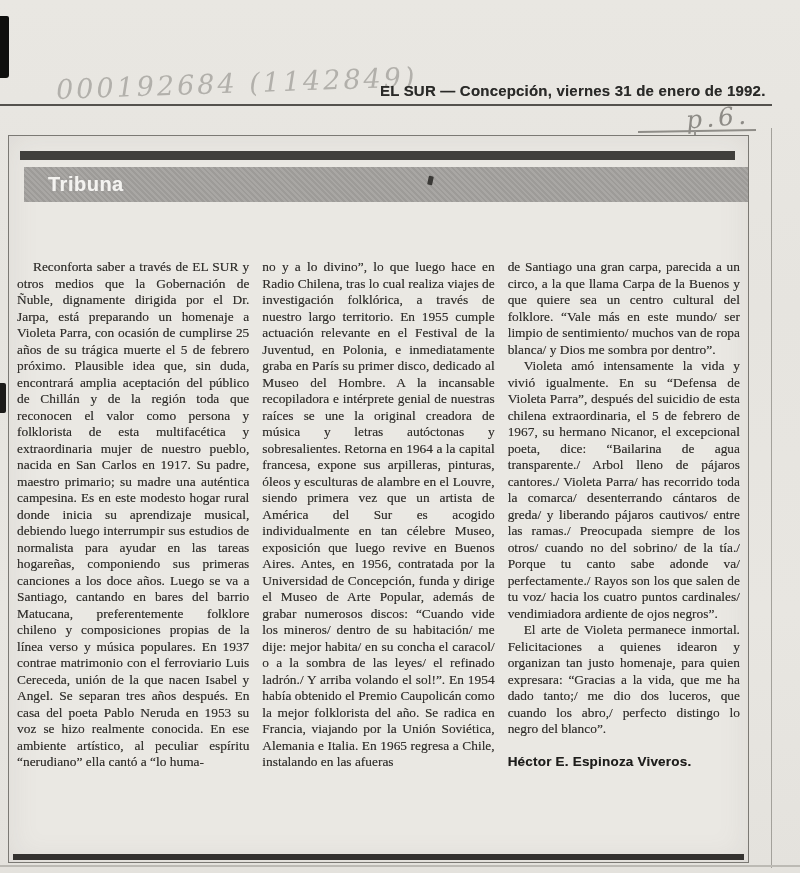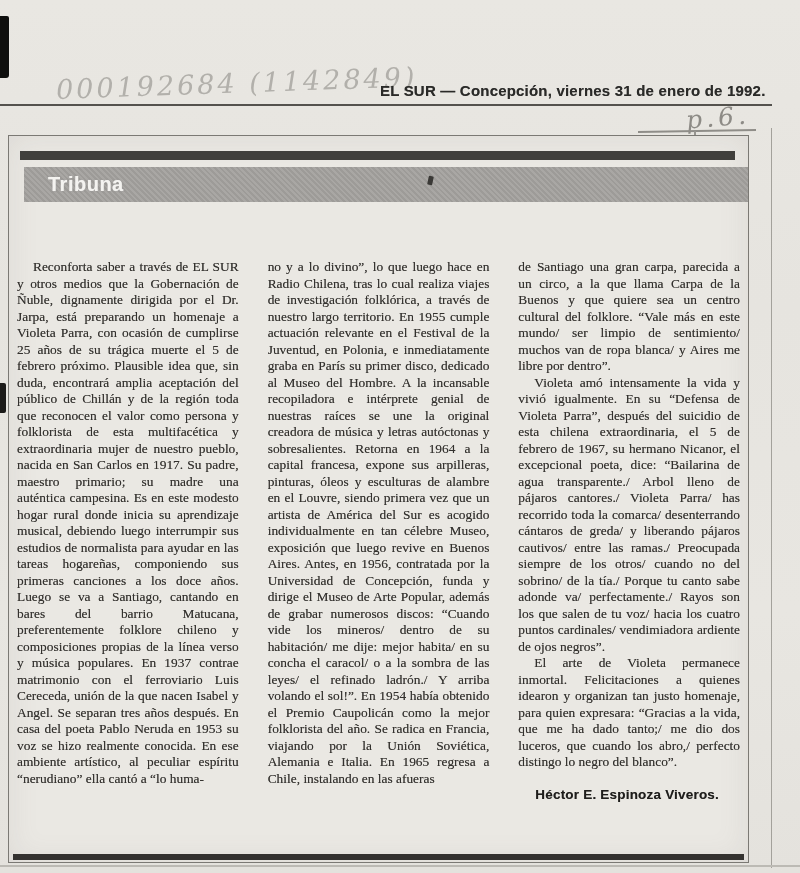--- a/index.html
+++ b/index.html
@@ -56,32 +56,32 @@
     text-shadow:0 0 1px rgba(255,255,255,.6),0 0 2px rgba(90,90,90,.35);
   }
   .band-speck{position:absolute;left:404px;top:9px;width:5px;height:9px;background:#3a3936;transform:rotate(12deg);border-radius:1px;}
   .title{
     position:absolute;left:10px;top:58px;margin:0;
     font-weight:bold;font-size:38px;letter-spacing:-1.5px;word-spacing:-4px;
     color:#171715;text-shadow:0 0 0.6px rgba(20,20,20,.6);
   }
   .columns{
     position:absolute;left:8px;top:123px;width:723px;height:596px;
-    display:flex;gap:29px;overflow:hidden;
+    display:flex;gap:13px;overflow:hidden;
   }
   .col{flex:1 1 0;min-width:0;}
   .col p.para{
     margin:0;font-family:"Liberation Serif",serif;
     font-size:13.4px;line-height:16.5px;color:var(--ink);
     text-align:justify;text-shadow:0 0 0.4px rgba(45,43,40,.55);
   }
   .col p.para.indent{text-indent:16px;}
   .col .it{}
   .byline{
-    text-align:center;margin-top:16px;padding-right:4px;
+    text-align:left;margin-top:16px;padding-right:4px;
     font-family:"Liberation Sans",sans-serif;font-weight:bold;font-size:13.5px;
     color:#1e1d1b;letter-spacing:0.2px;text-shadow:0 0 0.5px rgba(30,30,30,.5);
   }
   .bar-bottom{position:absolute;left:4px;bottom:2px;width:731px;height:6px;background:#343230;}
 </style>
 </head>
 <body style="--ink: #33312e; --pencil: #b2b0ab; --bar: #403f3c; --band: #a5a3a0;">
 
 <div class="edge-mark-top"></div>
 <div class="edge-mark-mid"></div>
@@ -104,21 +104,21 @@
 
   <div class="columns">
     <div class="col">
         <p class="para indent"><span>Reconforta saber a través de EL SUR y otros medios que la Gobernación de Ñuble, dignamente dirigida por el Dr. Jarpa, está preparando un homenaje a Violeta Parra, con ocasión de cumplirse 25 años de su trágica muerte el 5 de febrero próximo. Plausible idea que, sin duda, encontrará amplia aceptación del público de Chillán y de la región toda que reconocen el valor como persona y folklorista de esta multifacética y extraordinaria mujer de nuestro pueblo, nacida en San Carlos en 1917. Su padre, maestro primario; su madre una auténtica campesina. Es en este modesto hogar rural donde inicia su aprendizaje musical, debiendo luego interrumpir sus estudios de normalista para ayudar en las tareas hogareñas, componiendo sus primeras canciones a los doce años. Luego se va a Santiago, cantando en bares del barrio Matucana, preferentemente folklore chileno y composiciones propias de la línea verso y música populares. En 1937 contrae matrimonio con el ferroviario Luis Cereceda, unión de la que nacen Isabel y Angel. Se separan tres años después. En casa del poeta Pablo Neruda en 1953 su voz se hizo realmente conocida. En ese ambiente artístico, al peculiar espíritu </span><span class="it">“nerudiano”</span><span> ella cantó a </span><span class="it">“lo huma-</span></p>
       </div>
     <div class="col">
         <p class="para"><span class="it">no y a lo divino”</span><span>, lo que luego hace en Radio Chilena, tras lo cual realiza viajes de investigación folklórica, a través de nuestro largo territorio. En 1955 cumple actuación relevante en el Festival de la Juventud, en Polonia, e inmediatamente graba en París su primer disco, dedicado al Museo del Hombre. A la incansable recopiladora e intérprete genial de nuestras raíces se une la original creadora de música y letras autóctonas y sobresalientes. Retorna en 1964 a la capital francesa, expone sus arpilleras, pinturas, óleos y esculturas de alambre en el Louvre, siendo primera vez que un artista de América del Sur es acogido individualmente en tan célebre Museo, exposición que luego revive en Buenos Aires. Antes, en 1956, contratada por la Universidad de Concepción, funda y dirige el Museo de Arte Popular, además de grabar numerosos discos: </span><span class="it">“Cuando vide los mineros/ dentro de su habitación/ me dije: mejor habita/ en su concha el caracol/ o a la sombra de las leyes/ el refinado ladrón./ Y arriba volando el sol!”</span><span>. En 1954 había obtenido el Premio Caupolicán como la mejor folklorista del año. Se radica en Francia, viajando por la Unión Soviética, Alemania e Italia. En 1965 regresa a Chile, instalando en las afueras</span></p>
       </div>
     <div class="col">
 
-    <p class="para"><span>de Santiago una gran carpa, parecida a un circo, a la que llama Carpa de la Buenos y que quiere sea un centro cultural del folklore. </span><span class="it">“Vale más en este mundo/ ser limpio de sentimiento/ muchos van de ropa blanca/ y Aires me libre por dentro”</span><span>.</span></p>
+    <p class="para"><span>de Santiago una gran carpa, parecida a un circo, a la que llama Carpa de la Buenos y que quiere sea un centro cultural del folklore. </span><span class="it">“Vale más en este mundo/ ser limpio de sentimiento/ muchos van de ropa blanca/ y Dios me sombra por dentro”</span><span>.</span></p>
         <p class="para indent"><span>Violeta amó intensamente la vida y vivió igualmente. En su </span><span class="it">“Defensa de Violeta Parra”</span><span>, después del suicidio de esta chilena extraordinaria, el 5 de febrero de 1967, su hermano Nicanor, el excepcional poeta, dice: </span><span class="it">“Bailarina de agua transparente./ Arbol lleno de pájaros cantores./ Violeta Parra/ has recorrido toda la comarca/ desenterrando cántaros de greda/ y liberando pájaros cautivos/ entre las ramas./ Preocupada siempre de los otros/ cuando no del sobrino/ de la tía./ Porque tu canto sabe adonde va/ perfectamente./ Rayos son los que salen de tu voz/ hacia los cuatro puntos cardinales/ vendimiadora ardiente de ojos negros”</span><span>.</span></p>
         <p class="para indent"><span>El arte de Violeta permanece inmortal. Felicitaciones a quienes idearon y organizan tan justo homenaje, para quien expresara: </span><span class="it">“Gracias a la vida, que me ha dado tanto;/ me dio dos luceros, que cuando los abro,/ perfecto distingo lo negro del blanco”</span><span>.</span></p>
         <div class="byline">Héctor E. Espinoza Viveros.</div>
       </div>
   </div>
 
   <div class="bar-bottom"></div>
 </div>
 
 <div class="bottom-edge-line"></div>

